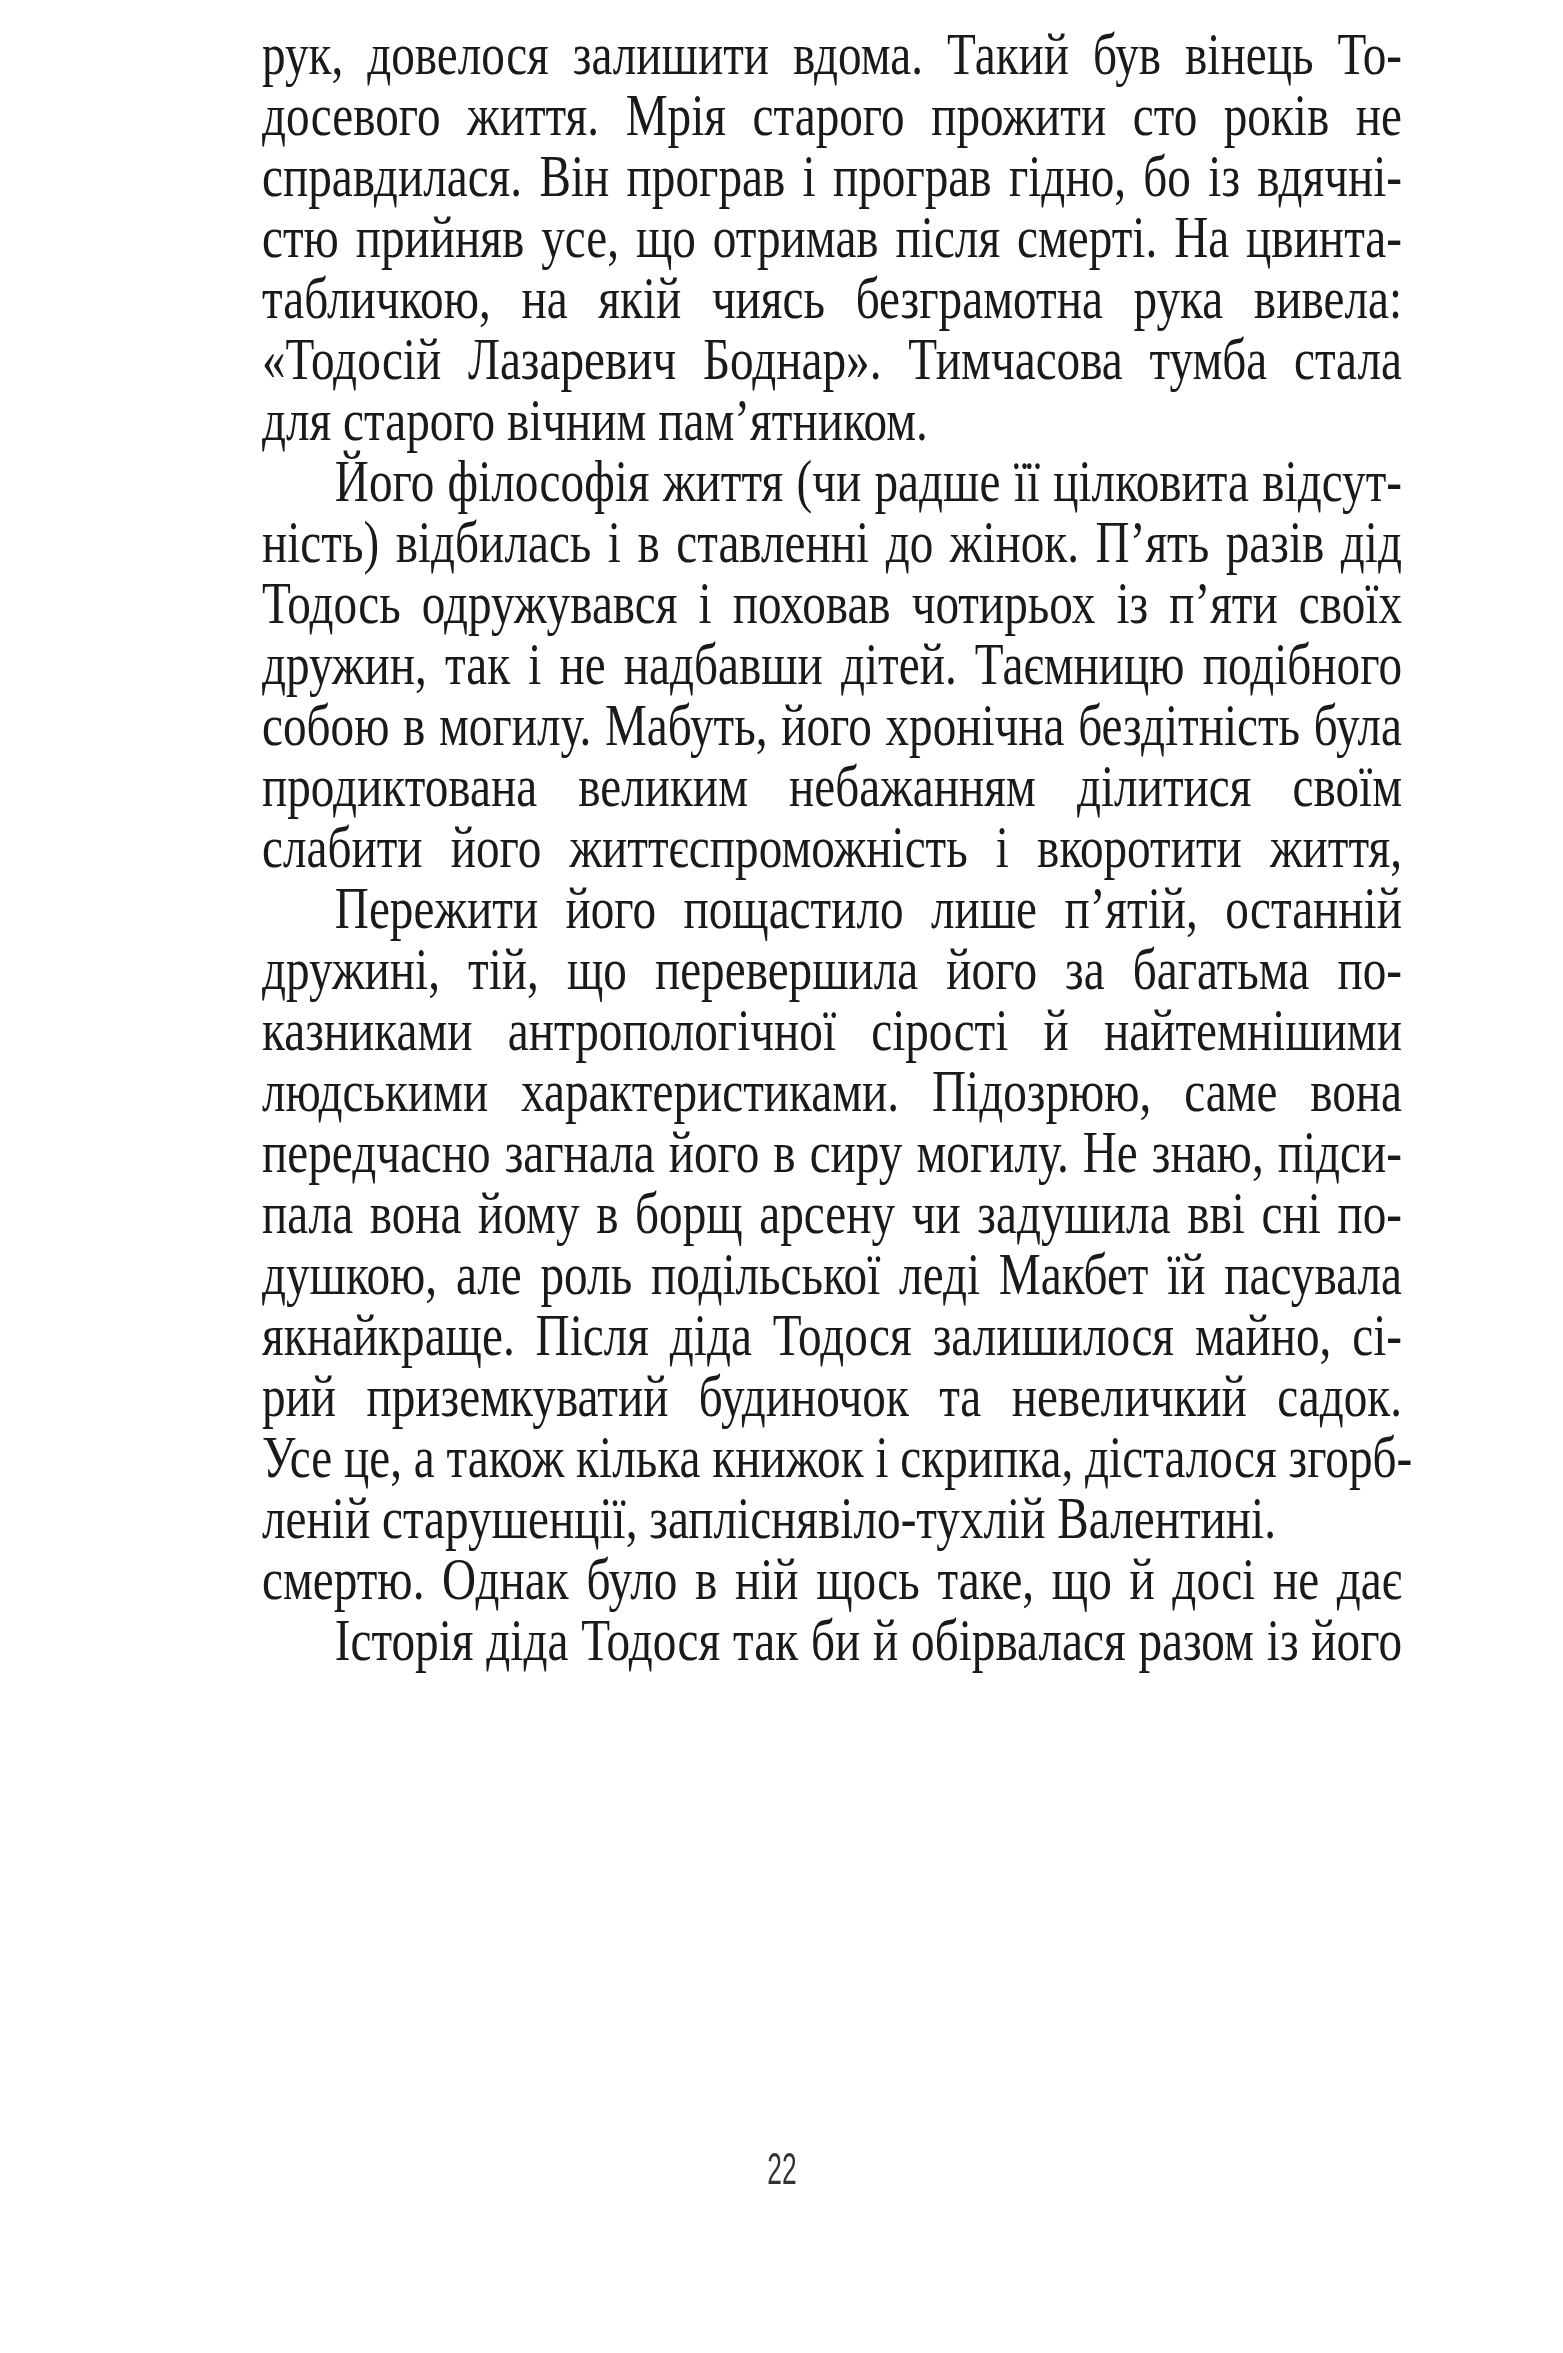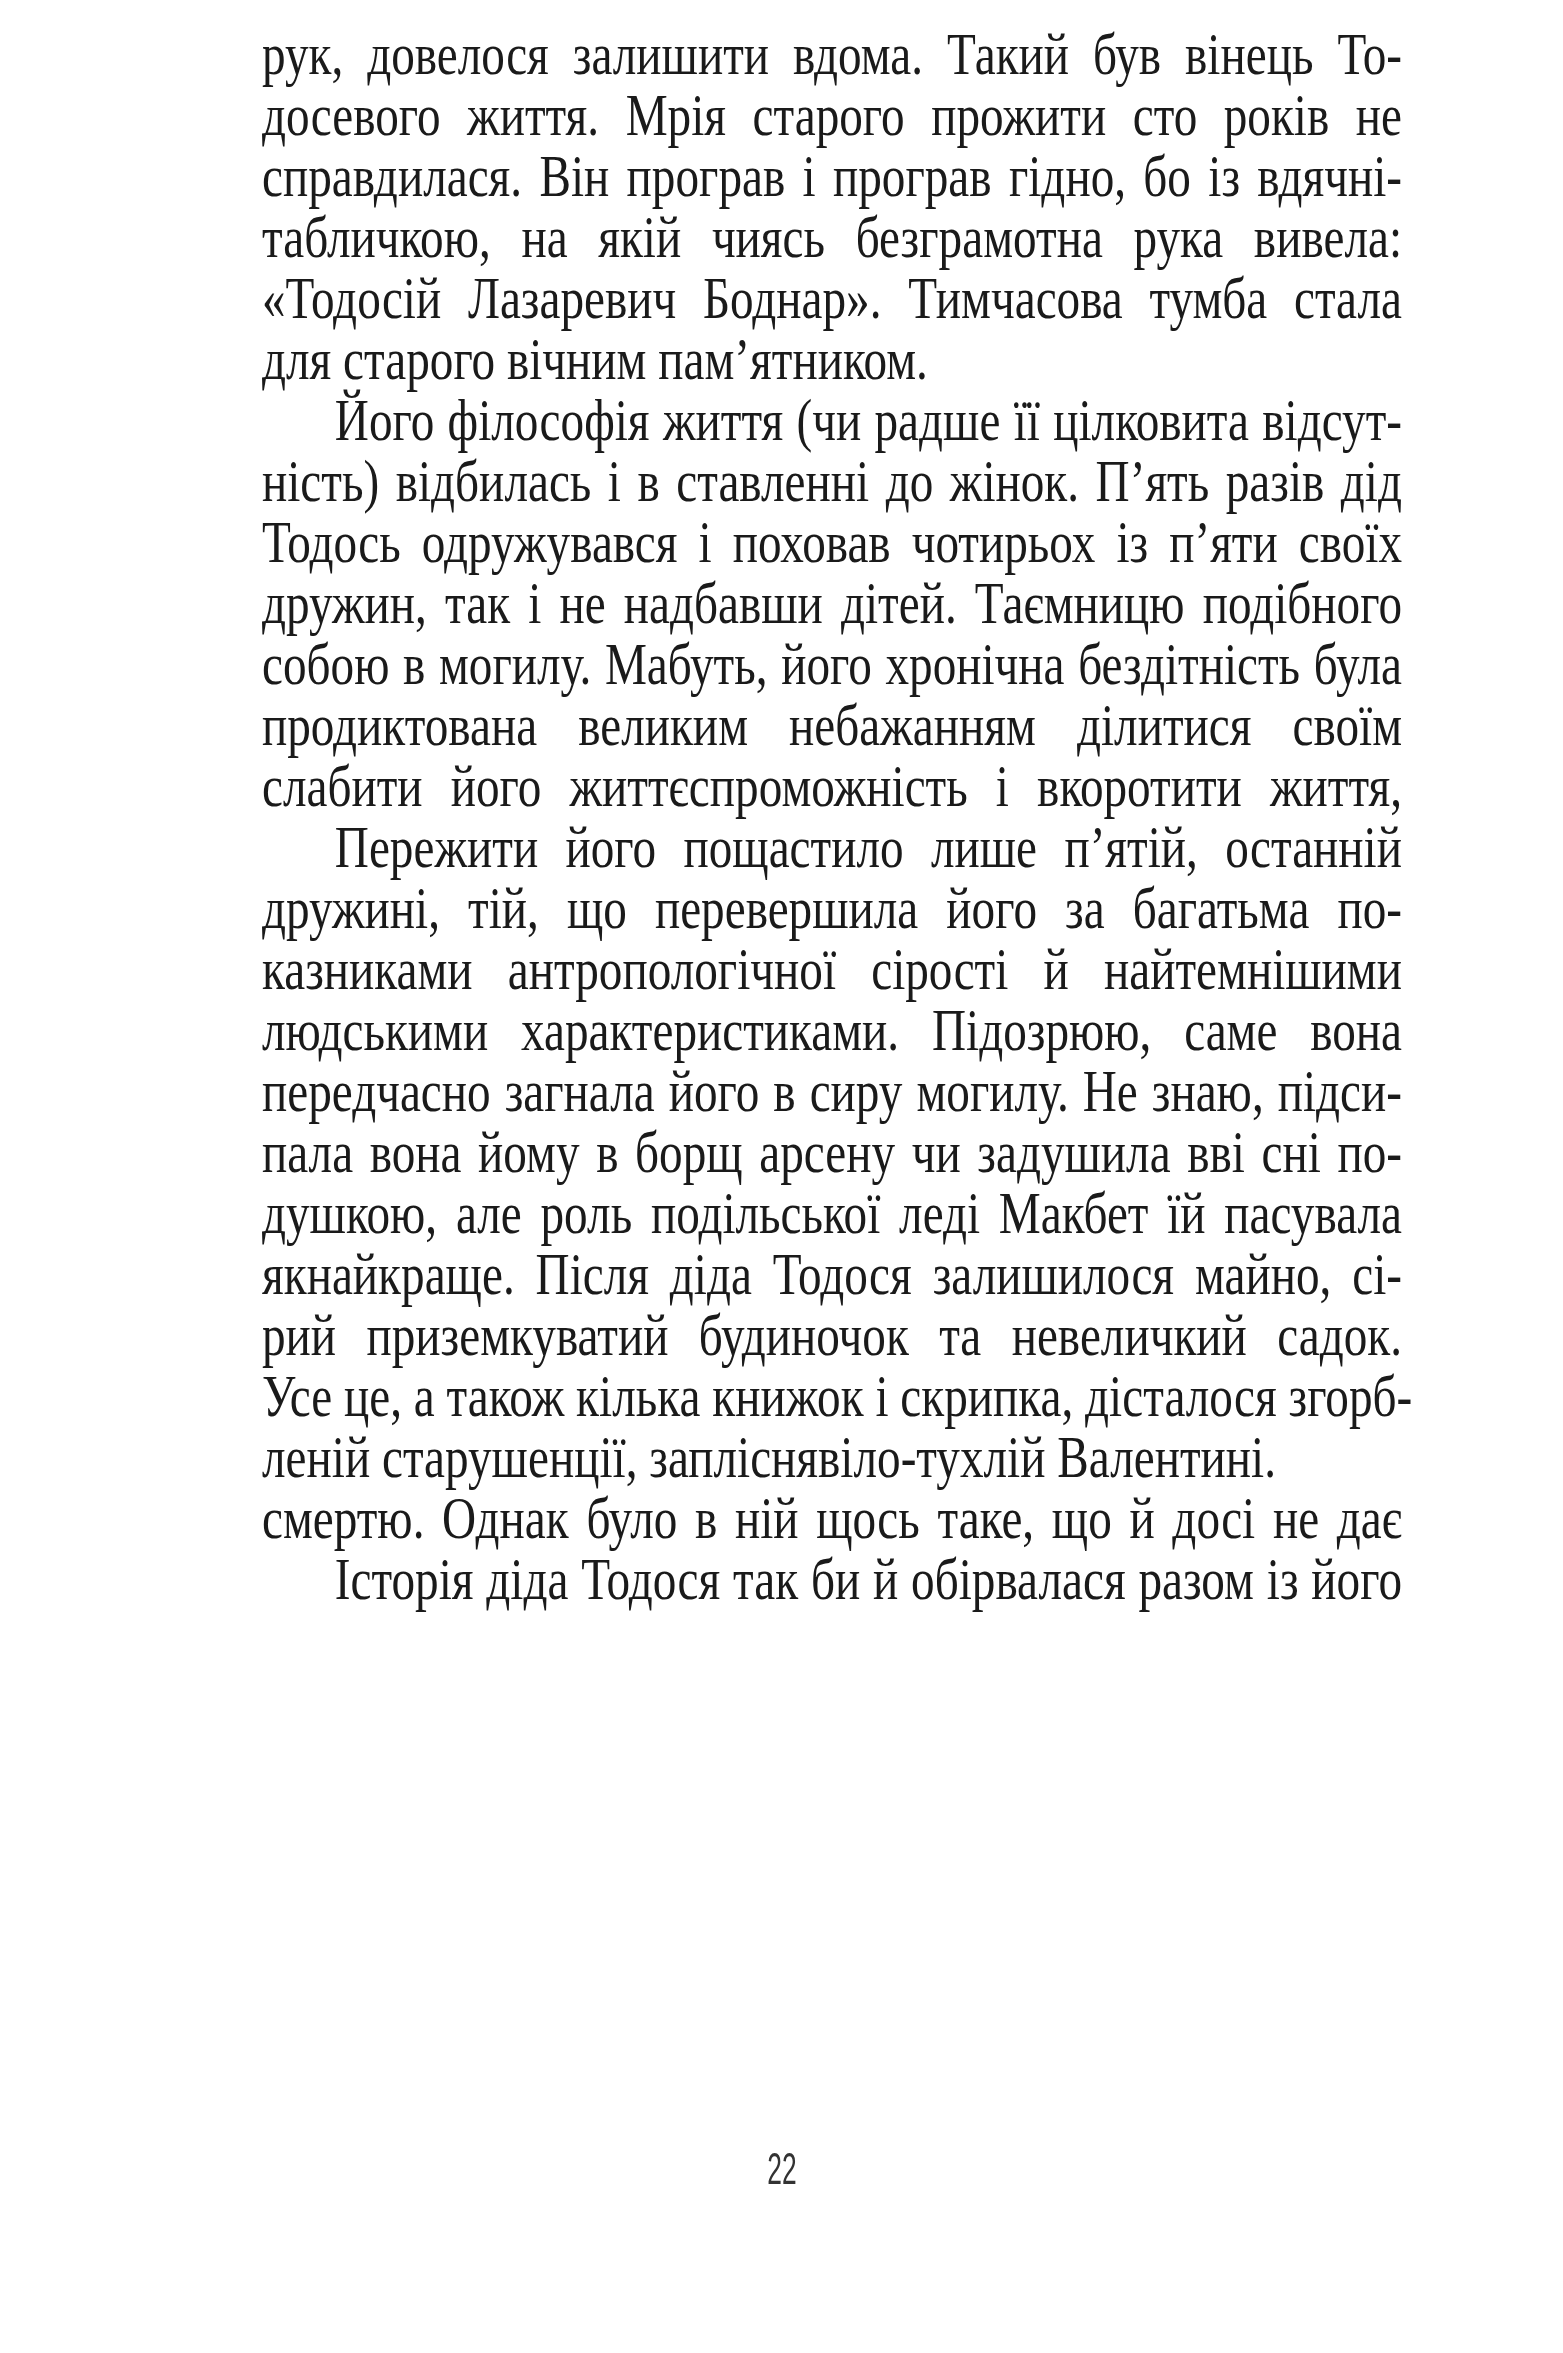--- a/index.html
+++ b/index.html
@@ -27,20 +27,21 @@
   }
 </style>
 </head>
 <body>
 
 <div class="page">
   <div class="text-block" id="text-block">
       <div class="line"><span class="inner">рук, довелося залишити вдома. Такий був вінець То-</span></div>
       <div class="line"><span class="inner">досевого життя. Мрія старого прожити сто років не</span></div>
       <div class="line"><span class="inner">справдилася. Він програв і програв гідно, бо із вдячні-</span></div>
+      <div class="line"><span class="inner">стю прийняв усе, що отримав після смерті. На цвинта-</span></div>
       <div class="line"><span class="inner">табличкою, на якій чиясь безграмотна рука вивела:</span></div>
       <div class="line"><span class="inner">«Тодосій Лазаревич Боднар». Тимчасова тумба стала</span></div>
       <div class="line last"><span class="inner">для старого вічним пам’ятником.</span></div>
       <div class="line indent"><span class="inner">Його філософія життя (чи радше її цілковита відсут-</span></div>
       <div class="line"><span class="inner">ність) відбилась і в ставленні до жінок. П’ять разів дід</span></div>
       <div class="line"><span class="inner">Тодось одружувався і поховав чотирьох із п’яти своїх</span></div>
       <div class="line"><span class="inner">дружин, так і не надбавши дітей. Таємницю подібного</span></div>
       <div class="line"><span class="inner">собою в могилу. Мабуть, його хронічна бездітність була</span></div>
       <div class="line"><span class="inner">продиктована великим небажанням ділитися своїм</span></div>
       <div class="line"><span class="inner">слабити його життєспроможність і вкоротити життя,</span></div>

